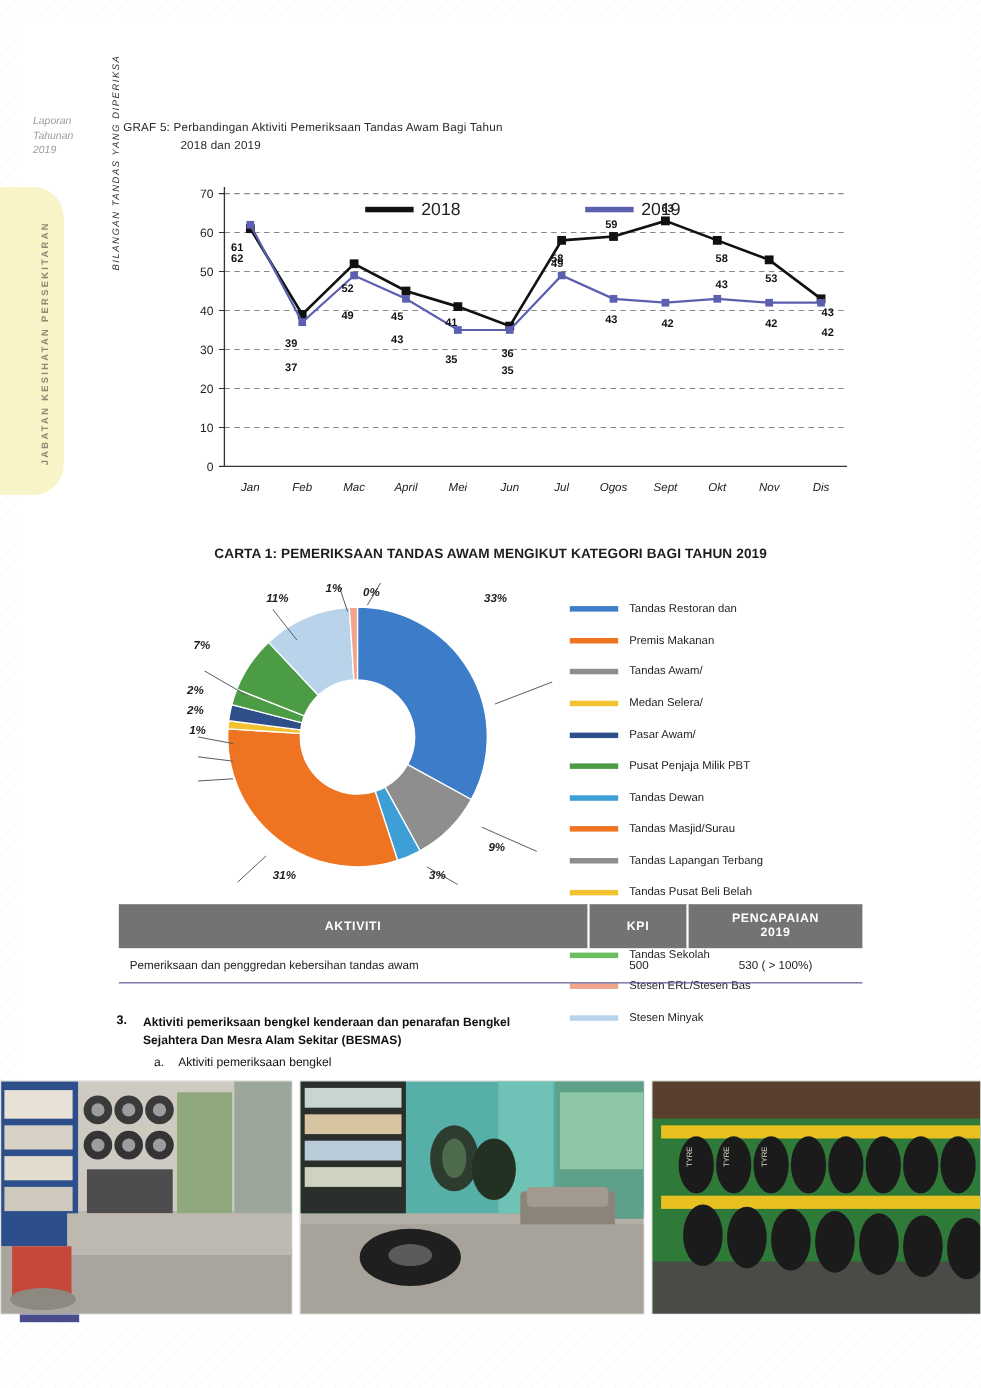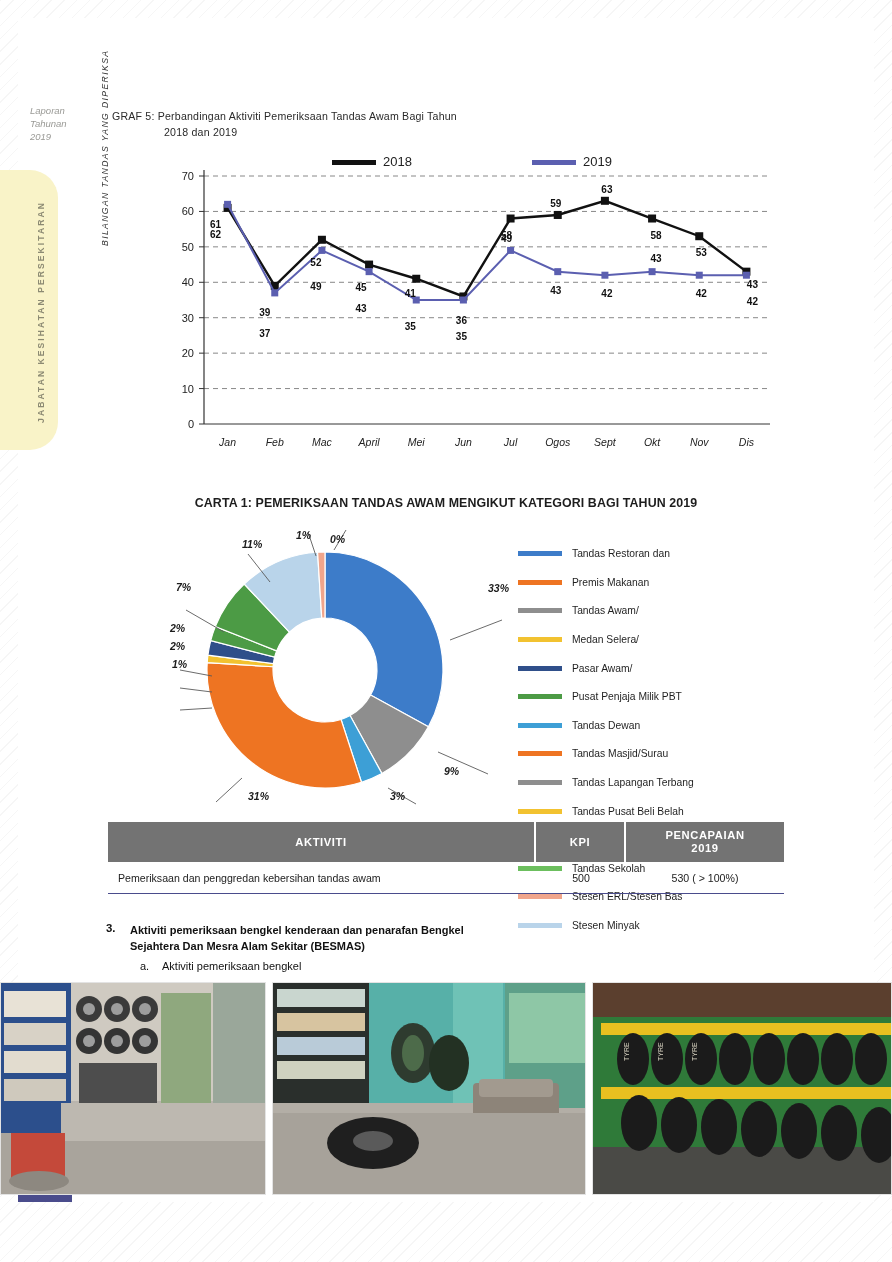--- a/index.html
+++ b/index.html
@@ -79,21 +79,21 @@
     left: 112px; top: 108px;
     font-size: 10.6px;
     color: #2a2a2a;
     line-height: 16px;
     letter-spacing: .2px;
   }
   .graf-title .t2 { display: block; padding-left: 52px; }
 
   .chart-wrap { position: absolute; left: 112px; top: 148px; width: 680px; height: 330px; }
   .legend-line { position: absolute; top: 6px; left: 0; width: 100%; height: 20px; }
-  .legend-item { position: absolute; font-size: 13px; color: #222; }
+  .legend-item { position: absolute; font-size: 16px; color: #222; margin-top: 28px; }
   .legend-swatch { display: inline-block; width: 44px; height: 5px; vertical-align: middle; margin-right: 7px; }
   .y-axis-label {
     position: absolute;
     left: -12px; top: 98px;
     transform: rotate(-90deg);
     transform-origin: left top;
     font-size: 8.6px;
     letter-spacing: 1.4px;
     color: #333;
     white-space: nowrap;
@@ -353,21 +353,21 @@
         <span class="sw" style="background: rgb(240, 165, 139);"></span>
         <span class="lbl">Stesen ERL/Stesen Bas</span>
       </div>
       <div class="legend-row">
         <span class="sw" style="background: rgb(185, 212, 234);"></span>
         <span class="lbl">Stesen Minyak</span>
       </div>
     </div>
 
   <div id="callouts">
-      <div class="pct" style="left: 440px; top: 582px; margin-left: 48px;">33%</div>
+      <div class="pct" style="left: 440px; top: 538px;">33%</div>
       <div class="pct" style="left: 444px; top: 765px;">9%</div>
       <div class="pct" style="left: 390px; top: 790px;">3%</div>
       <div class="pct" style="left: 248px; top: 790px;">31%</div>
       <div class="pct" style="left: 172px; top: 658px;">1%</div>
       <div class="pct" style="left: 170px; top: 640px;">2%</div>
       <div class="pct" style="left: 170px; top: 622px;">2%</div>
       <div class="pct" style="left: 176px; top: 581px;">7%</div>
       <div class="pct" style="left: 242px; top: 538px;">11%</div>
       <div class="pct" style="left: 296px; top: 529px;">1%</div>
       <div class="pct" style="left: 330px; top: 533px;">0%</div>

